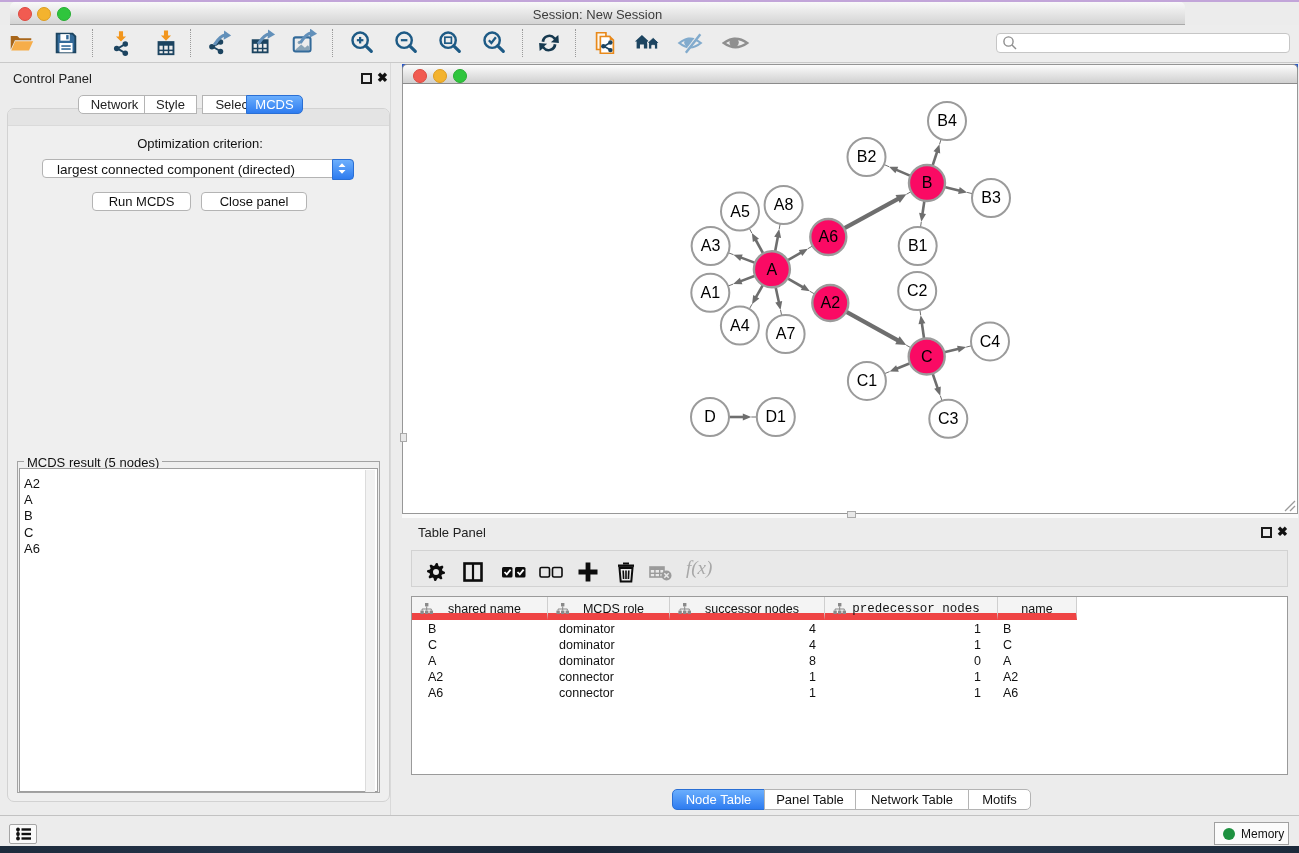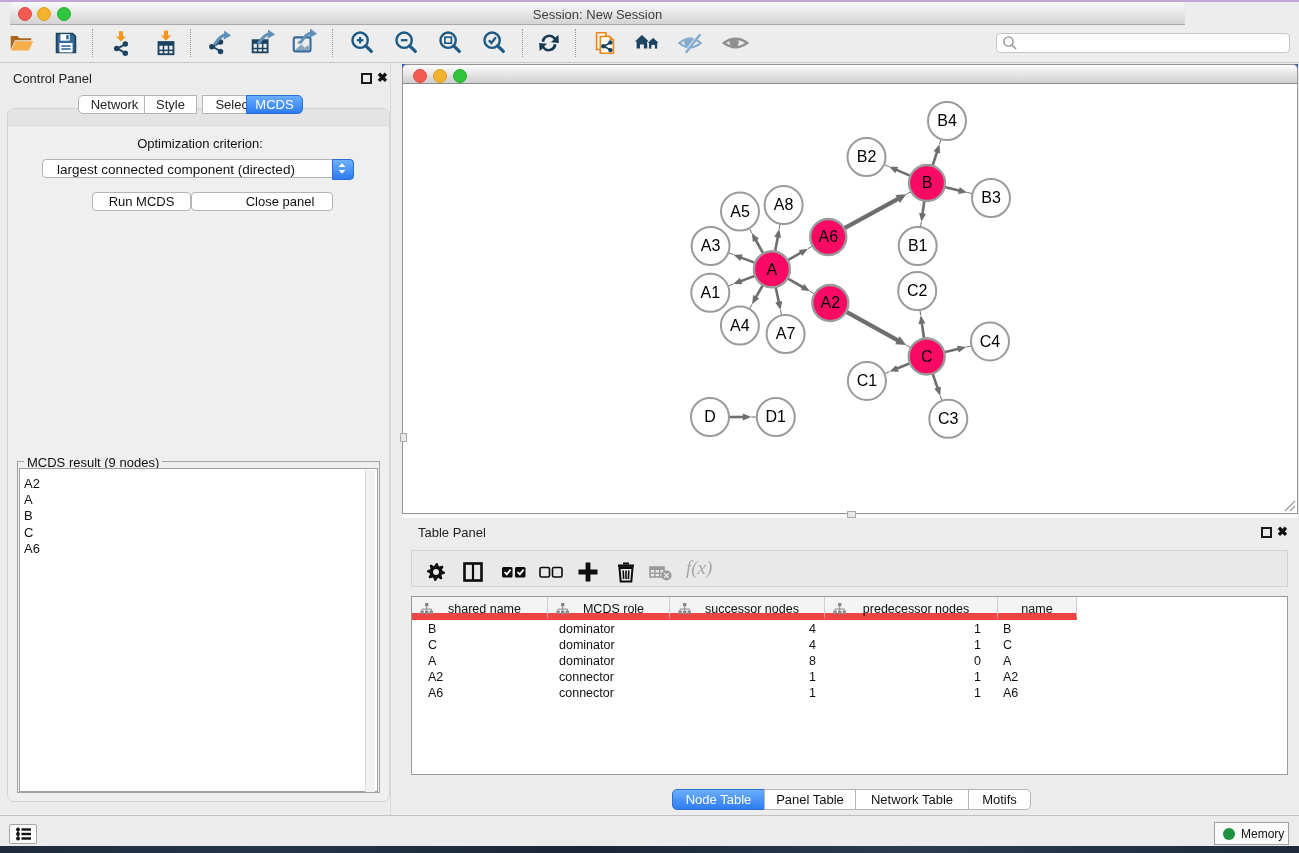--- a/index.html
+++ b/index.html
@@ -233,23 +233,23 @@
  <div class="seg sel" style="left:168px;width:55px;border-radius:0 5px 5px 0;">MCDS</div>
 </div>
 <div id="opt-label" class="abs">Optimization criterion:</div>
 <div id="cp-select" class="abs">
  <div class="txt">largest connected component (directed)</div>
  <div class="spin"><svg width="18" height="17" viewBox="0 0 18 17">
         <path d="M5.5 7 L9 3.2 L12.5 7 Z M5.5 10 L9 13.8 L12.5 10 Z" fill="#fff"></path>
       </svg></div>
 </div>
 <div class="btn" style="left:92px;top:192px;width:97px;">Run MCDS</div>
-<div class="btn" style="left:191px;top:192px;width:104px;padding-left:36px;">Close panel</div>
+<div class="btn" style="left:201px;top:192px;width:104px;">Close panel</div>
 <div id="mcds-group" class="abs"></div>
-<div id="mcds-label" class="abs">MCDS result (9 nodes)</div>
+<div id="mcds-label" class="abs">MCDS result (5 nodes)</div>
 <div id="mcds-list" class="abs">
  <div class="items">A2<br>A<br>B<br>C<br>A6</div>
  <div id="mcds-scroll"></div>
 </div>
 <div id="statusline" class="abs"></div>
 <div id="listbtn" class="abs">
     <svg width="26" height="18" viewBox="0 0 26 18" style="position:absolute;left:0px;top:0px">
       <g fill="#111">
         <circle cx="8" cy="4.5" r="1.9"></circle>
         <circle cx="8" cy="9" r="1.9"></circle>
@@ -471,21 +471,21 @@
     <div class="th" style="left:413px;width:173px;">
       <svg width="13" height="12" viewBox="0 0 13 12" style="position:absolute;left:8px;top:6px">
         <g fill="#8a8a8a">
           <rect x="5" y="0" width="3.4" height="3.4"></rect>
           <rect x="0.4" y="7.6" width="3.4" height="3.4"></rect>
           <rect x="5" y="7.6" width="3.4" height="3.4"></rect>
           <rect x="9.6" y="7.6" width="3.4" height="3.4"></rect>
           <path d="M6.7 3.4 V6 M2.1 7.6 V6 H11.3 V7.6 M6.7 6 V7.6" fill="none" stroke="#8a8a8a" stroke-width="1"></path>
         </g>
       </svg>
-      <div class="t" style="padding-left:10px;box-sizing:border-box;">predecessor nodes</div>
+      <div class="t" style="padding-left:10px;box-sizing:border-box;font-family:Liberation Mono, monospace;">predecessor nodes</div>
     </div>
     <div class="th" style="left:586px;width:79px;">
       <div class="t">name</div>
     </div>
     <div class="td" style="left:16px;top:24px;">B</div>
     <div class="td" style="left:147px;top:24px;">dominator</div>
     <div class="td" style="left:258px;top:24px;width:146px;text-align:right;">4</div>
     <div class="td" style="left:413px;top:24px;width:156px;text-align:right;">1</div>
     <div class="td" style="left:591px;top:24px;">B</div>
     <div class="td" style="left:16px;top:40px;">C</div>

